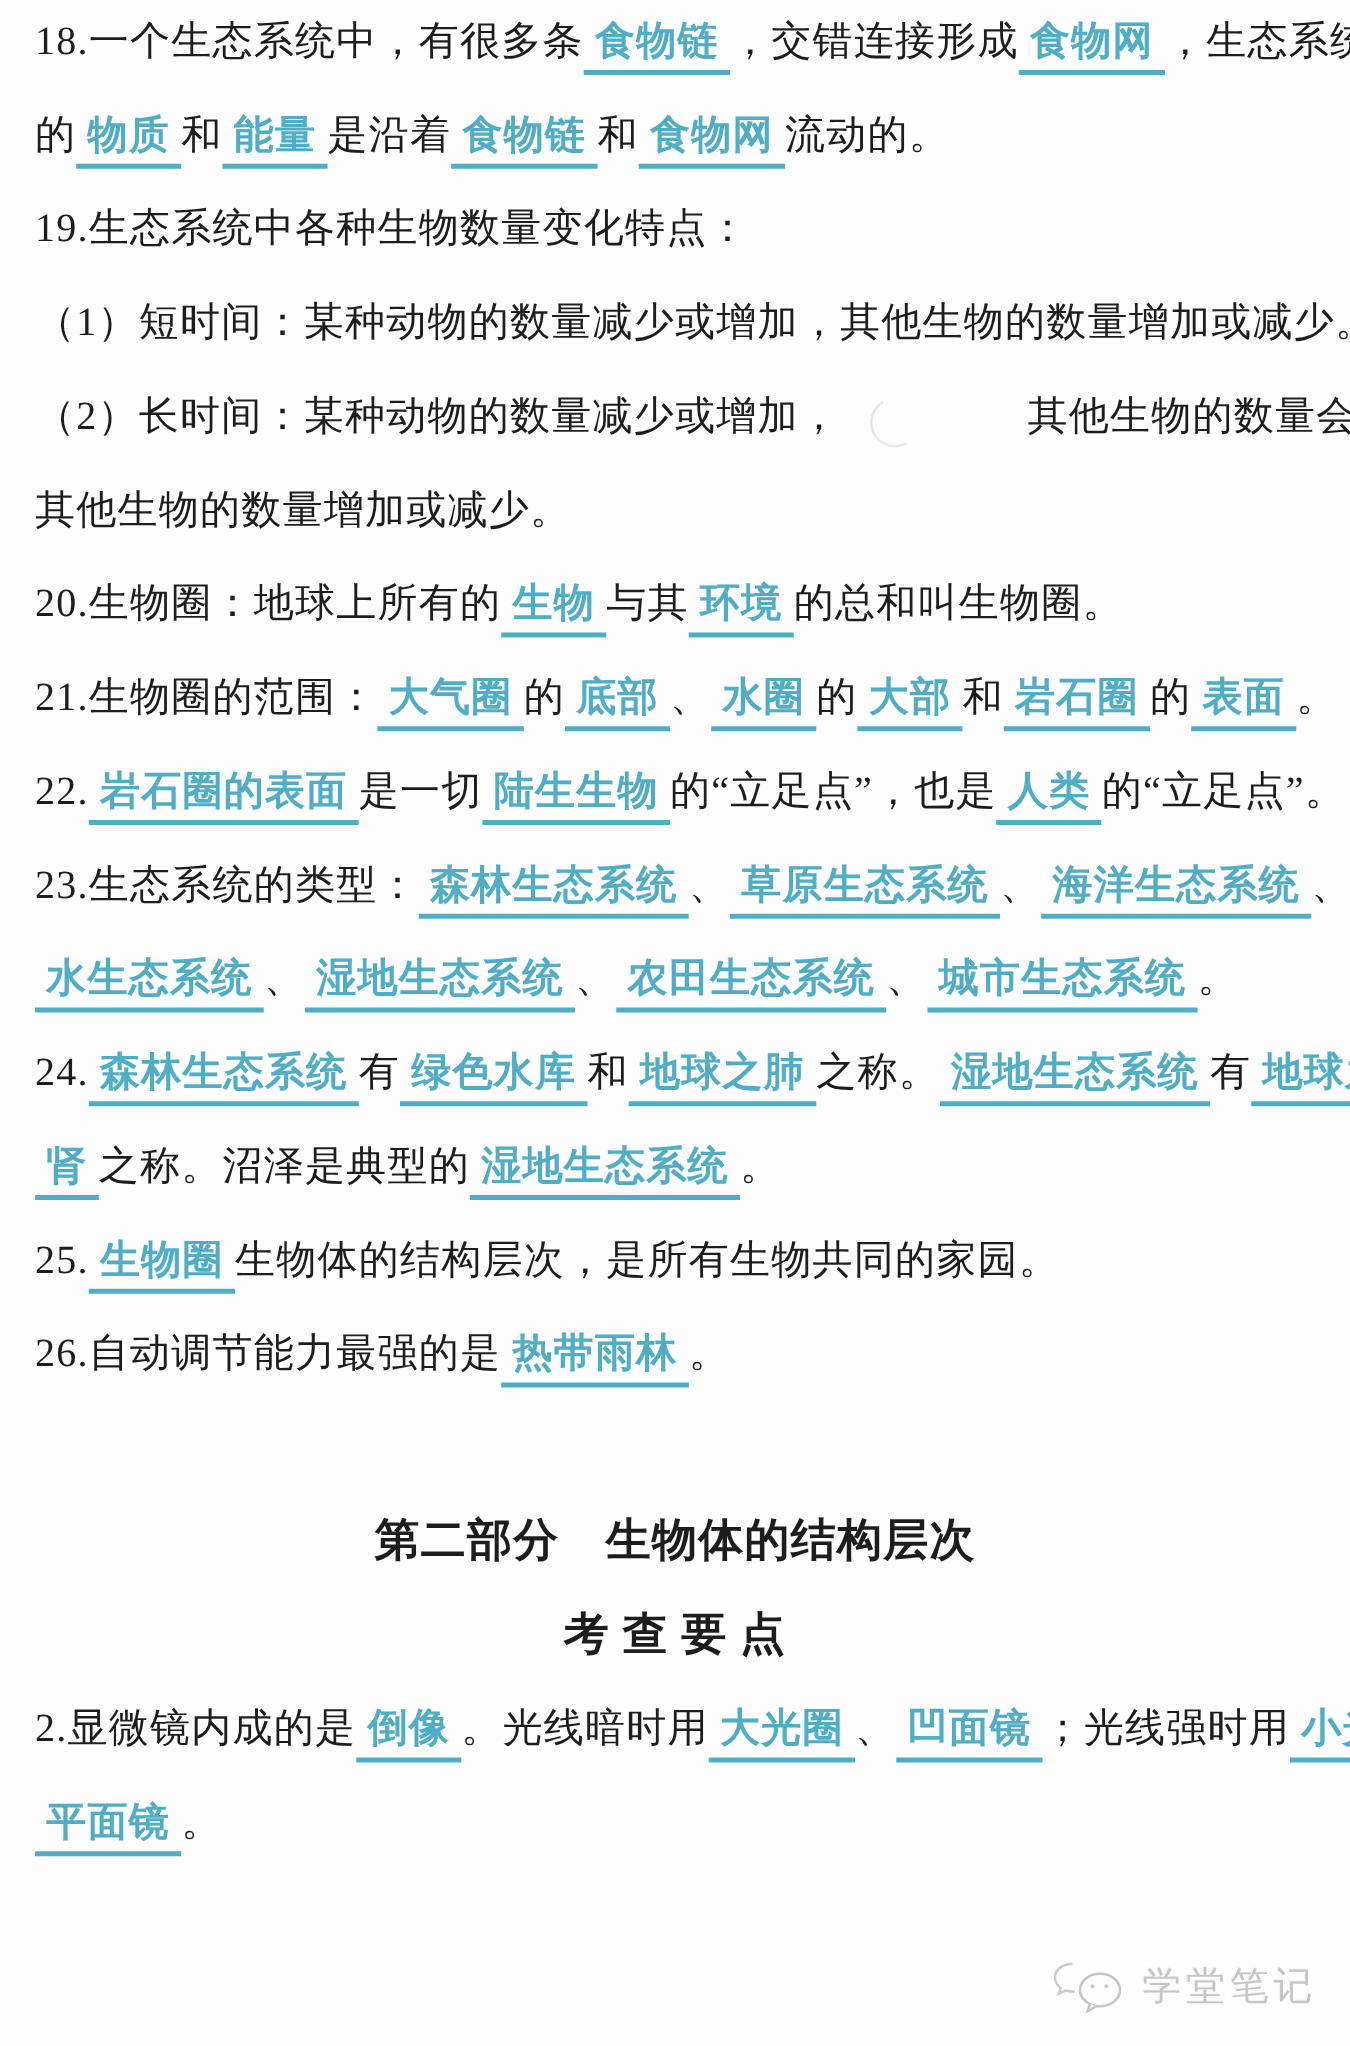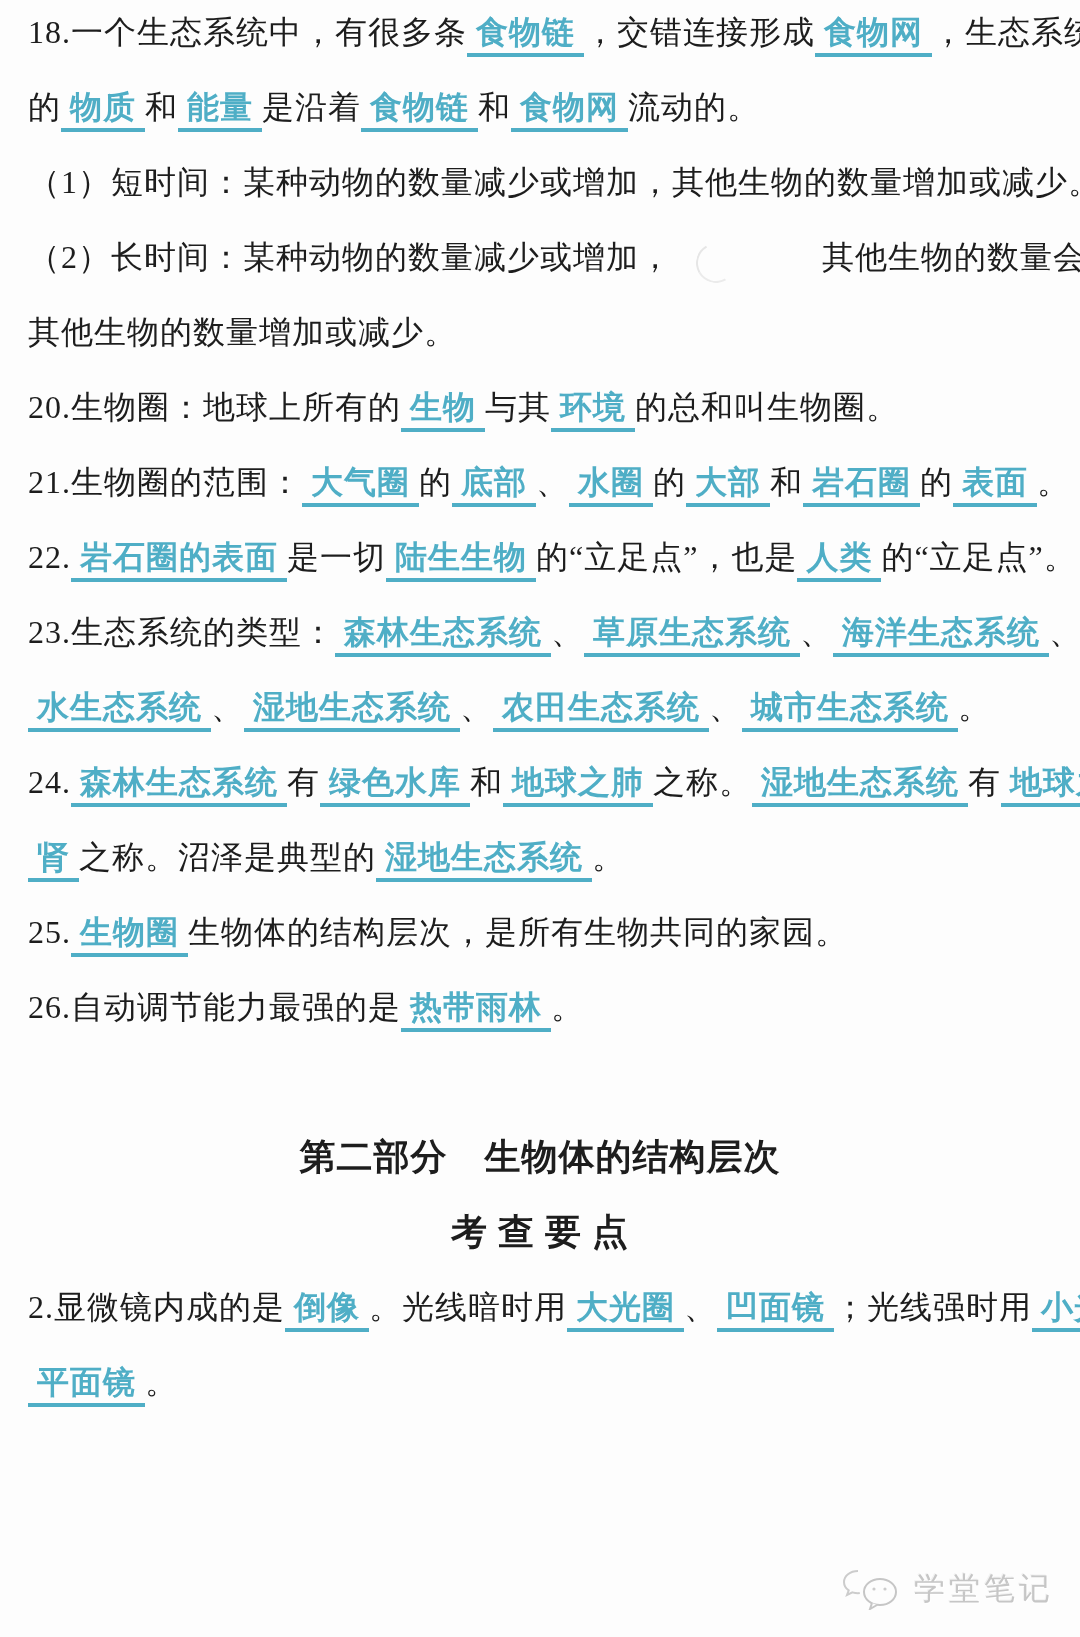--- a/index.html
+++ b/index.html
@@ -35,20 +35,21 @@
     height: 75px;
   }
   .seg-normal {
     color: #1d1d1d;
   }
   .seg-blank {
     color: var(--accent, #4FAEC6);
     font-weight: bold;
     border-bottom: 4px solid var(--accent, #4FAEC6);
     padding: 0 9px 3px 9px;
+    font-family: Liberation Mono, monospace;
   }
   .seg-gap {
     display: inline-block;
     width: 150px;
     height: 40px;
     position: relative;
     vertical-align: middle;
   }
   .faint-arc {
     position: absolute;
@@ -79,20 +80,21 @@
     display: inline-block;
     line-height: 0;
   }
 </style>
 </head>
 <body style="background: rgb(253, 253, 253); color: rgb(29, 29, 29);">
 
 <div id="doc">
     <div class="line"><span class="seg-normal">18.一个生态系统中，有很多条</span><span class="seg-blank">食物链</span><span class="seg-normal">，交错连接形成</span><span class="seg-blank">食物网</span><span class="seg-normal">，生态系统中</span></div>
     <div class="line"><span class="seg-normal">的</span><span class="seg-blank">物质</span><span class="seg-normal">和</span><span class="seg-blank">能量</span><span class="seg-normal">是沿着</span><span class="seg-blank">食物链</span><span class="seg-normal">和</span><span class="seg-blank">食物网</span><span class="seg-normal">流动的。</span></div>
+    <div class="line"><span class="seg-normal">19.生态系统中各种生物数量变化特点：</span></div>
     <div class="line"><span class="seg-normal">（1）短时间：某种动物的数量减少或增加，其他生物的数量增加或减少。</span></div>
     <div class="line"><span class="seg-normal">（2）长时间：某种动物的数量减少或增加，</span><span class="seg-gap"><span class="faint-arc"></span></span><span class="seg-normal">其他生物的数量会先</span></div>
     <div class="line"><span class="seg-normal">其他生物的数量增加或减少。</span></div>
     <div class="line"><span class="seg-normal">20.生物圈：地球上所有的</span><span class="seg-blank">生物</span><span class="seg-normal">与其</span><span class="seg-blank">环境</span><span class="seg-normal">的总和叫生物圈。</span></div>
     <div class="line"><span class="seg-normal">21.生物圈的范围：</span><span class="seg-blank">大气圈</span><span class="seg-normal">的</span><span class="seg-blank">底部</span><span class="seg-normal">、</span><span class="seg-blank">水圈</span><span class="seg-normal">的</span><span class="seg-blank">大部</span><span class="seg-normal">和</span><span class="seg-blank">岩石圈</span><span class="seg-normal">的</span><span class="seg-blank">表面</span><span class="seg-normal">。</span></div>
     <div class="line"><span class="seg-normal">22.</span><span class="seg-blank">岩石圈的表面</span><span class="seg-normal">是一切</span><span class="seg-blank">陆生生物</span><span class="seg-normal">的“立足点”，也是</span><span class="seg-blank">人类</span><span class="seg-normal">的“立足点”。</span></div>
     <div class="line"><span class="seg-normal">23.生态系统的类型：</span><span class="seg-blank">森林生态系统</span><span class="seg-normal">、</span><span class="seg-blank">草原生态系统</span><span class="seg-normal">、</span><span class="seg-blank">海洋生态系统</span><span class="seg-normal">、</span></div>
     <div class="line"><span class="seg-blank">水生态系统</span><span class="seg-normal">、</span><span class="seg-blank">湿地生态系统</span><span class="seg-normal">、</span><span class="seg-blank">农田生态系统</span><span class="seg-normal">、</span><span class="seg-blank">城市生态系统</span><span class="seg-normal">。</span></div>
     <div class="line"><span class="seg-normal">24.</span><span class="seg-blank">森林生态系统</span><span class="seg-normal">有</span><span class="seg-blank">绿色水库</span><span class="seg-normal">和</span><span class="seg-blank">地球之肺</span><span class="seg-normal">之称。</span><span class="seg-blank">湿地生态系统</span><span class="seg-normal">有</span><span class="seg-blank">地球之</span></div>
     <div class="line"><span class="seg-blank">肾</span><span class="seg-normal">之称。沼泽是典型的</span><span class="seg-blank">湿地生态系统</span><span class="seg-normal">。</span></div>

